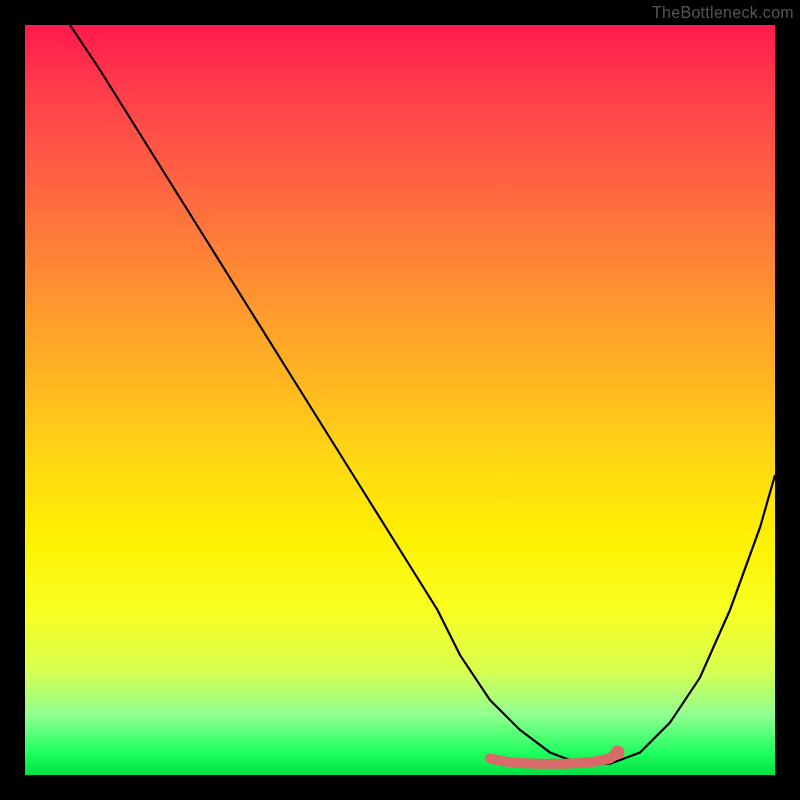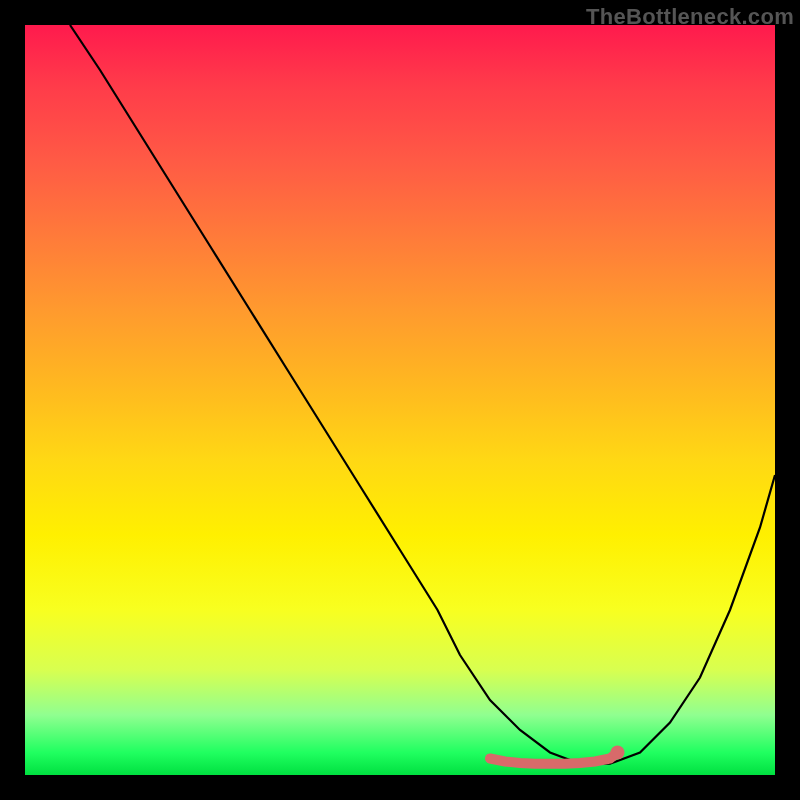--- a/index.html
+++ b/index.html
@@ -37,22 +37,22 @@
       #90ff90 92%,
       #20ff60 97%,
       #00e040 100%
     );
   }
   .watermark {
     position: absolute;
     top: 4px;
     right: 6px;
     color: #555;
-    font-size: 22px;
-    font-weight: 700;
+    font-size: 16px;
+    font-weight: 400;
     letter-spacing: 0.3px;
     z-index: 10;
   }
   svg.overlay {
     position: absolute;
     left: 0;
     top: 0;
     width: 750px;
     height: 750px;
   }

